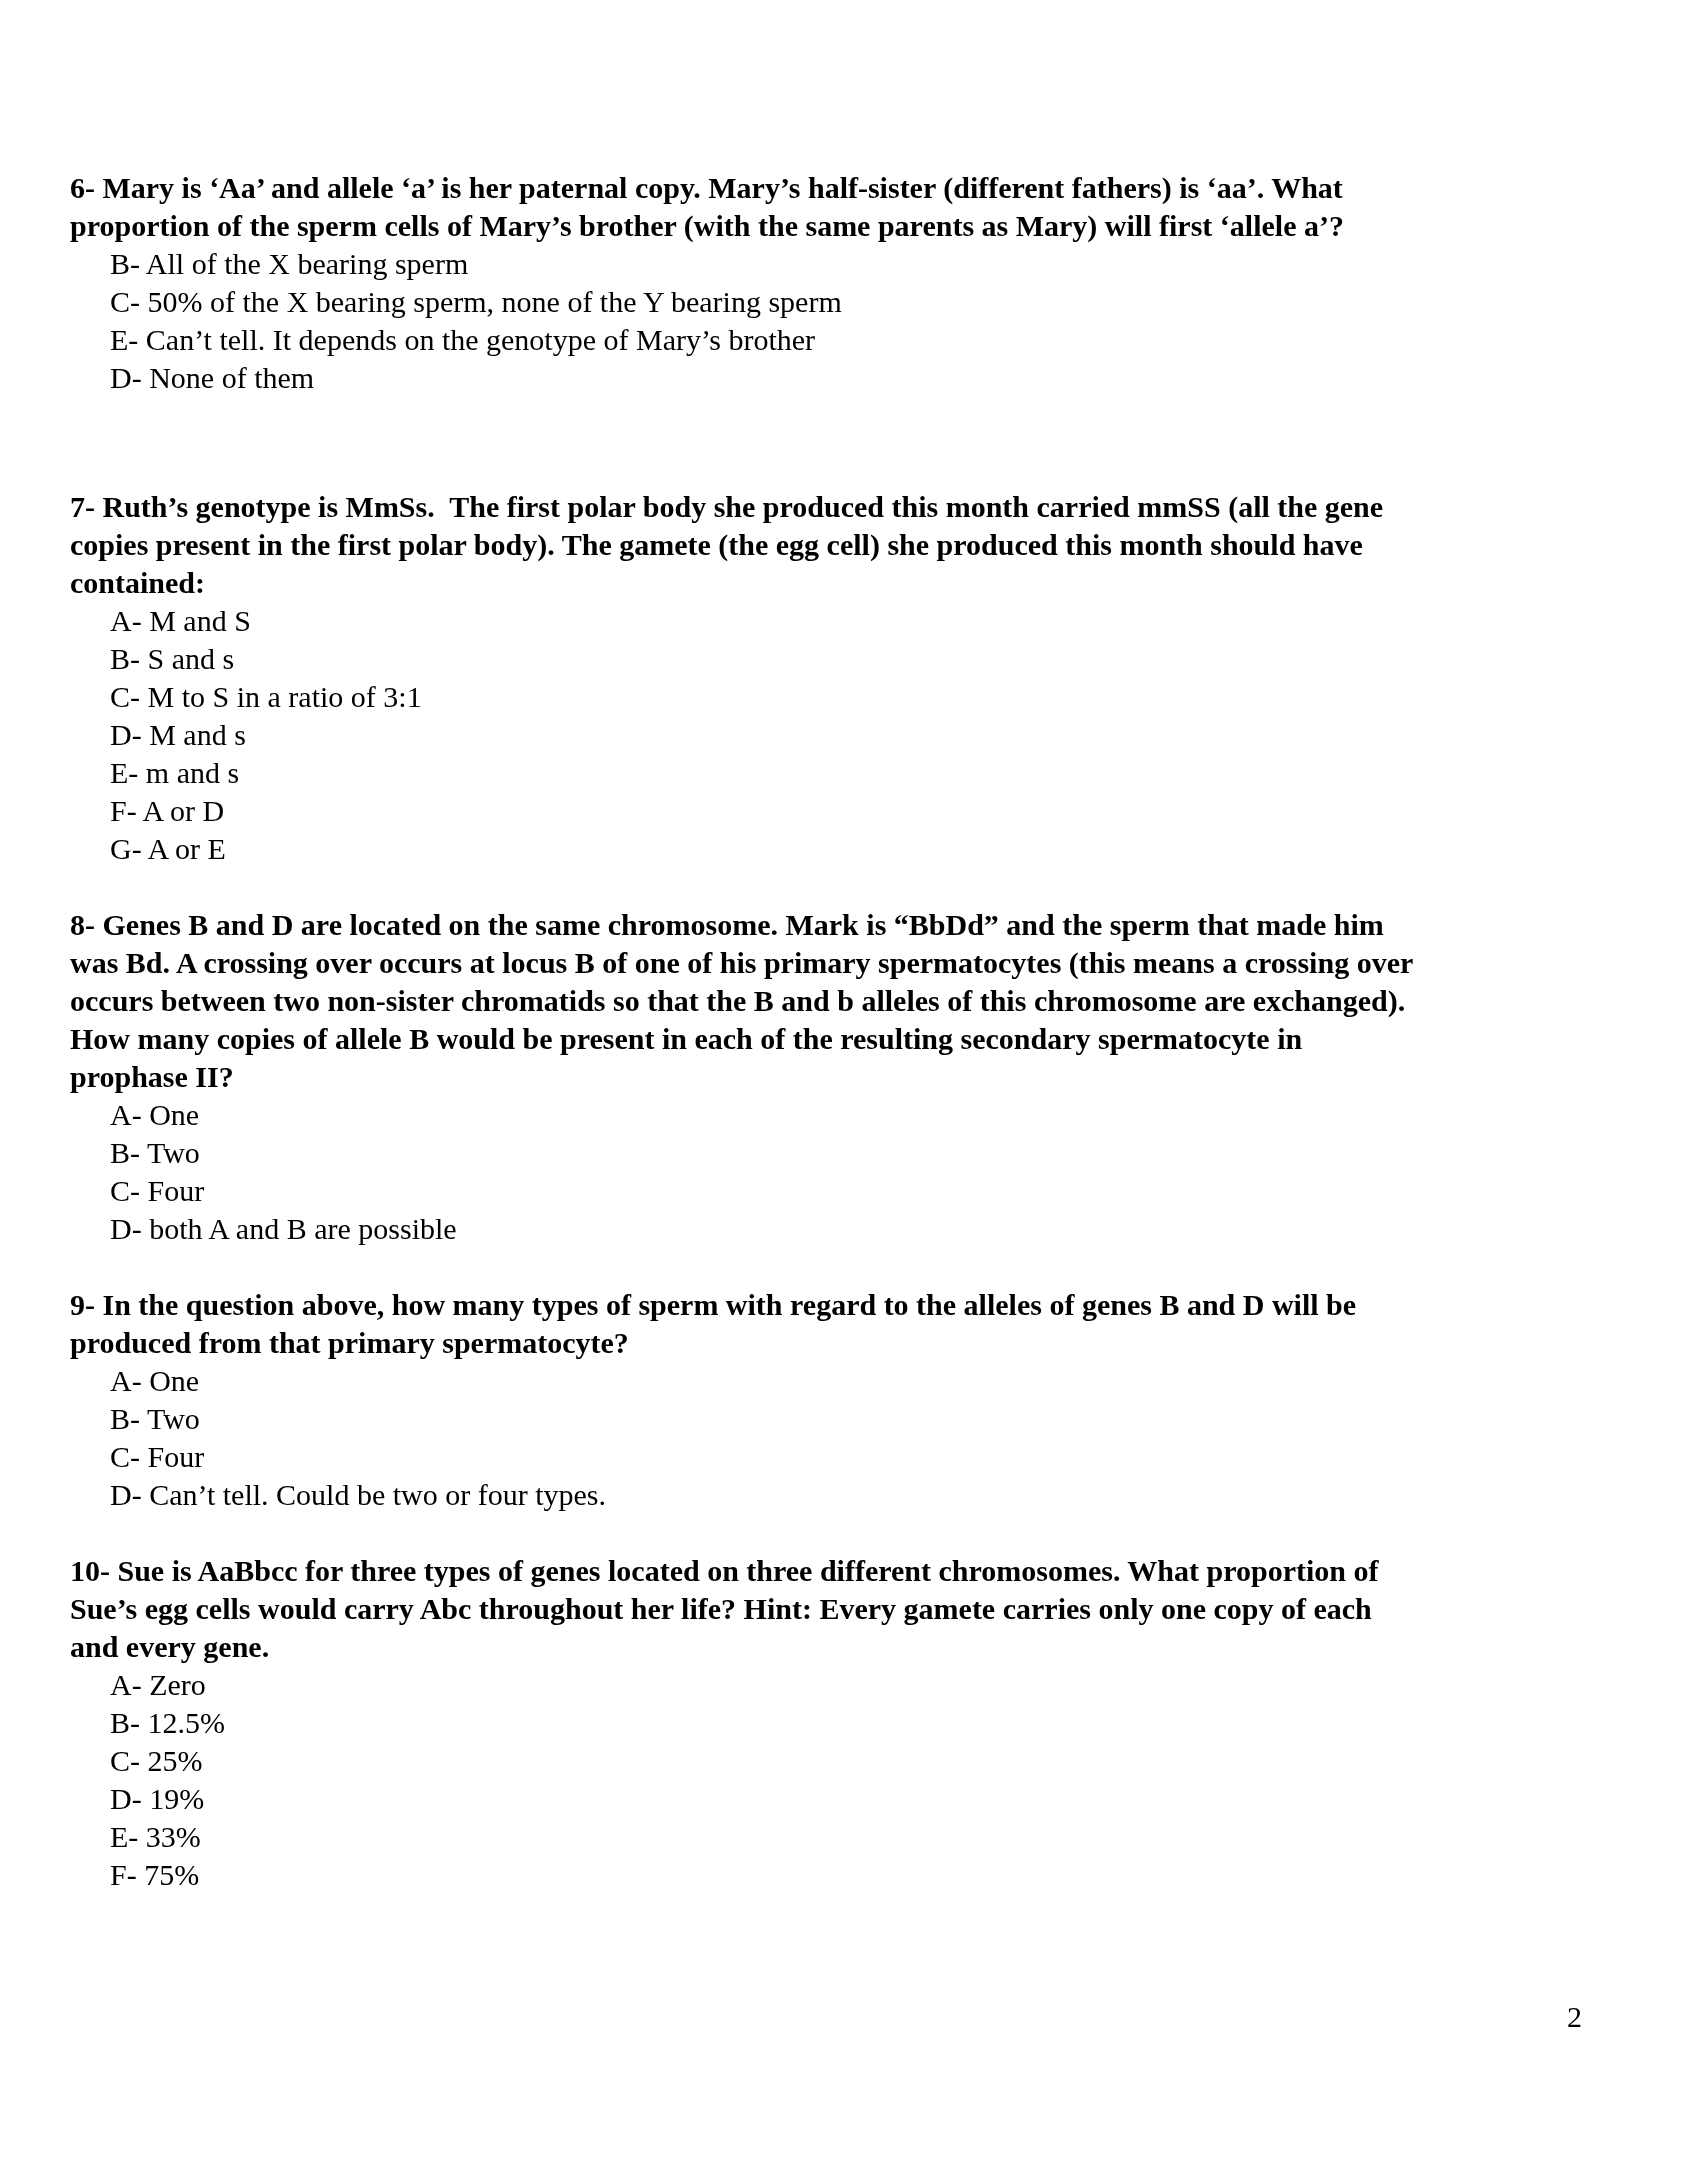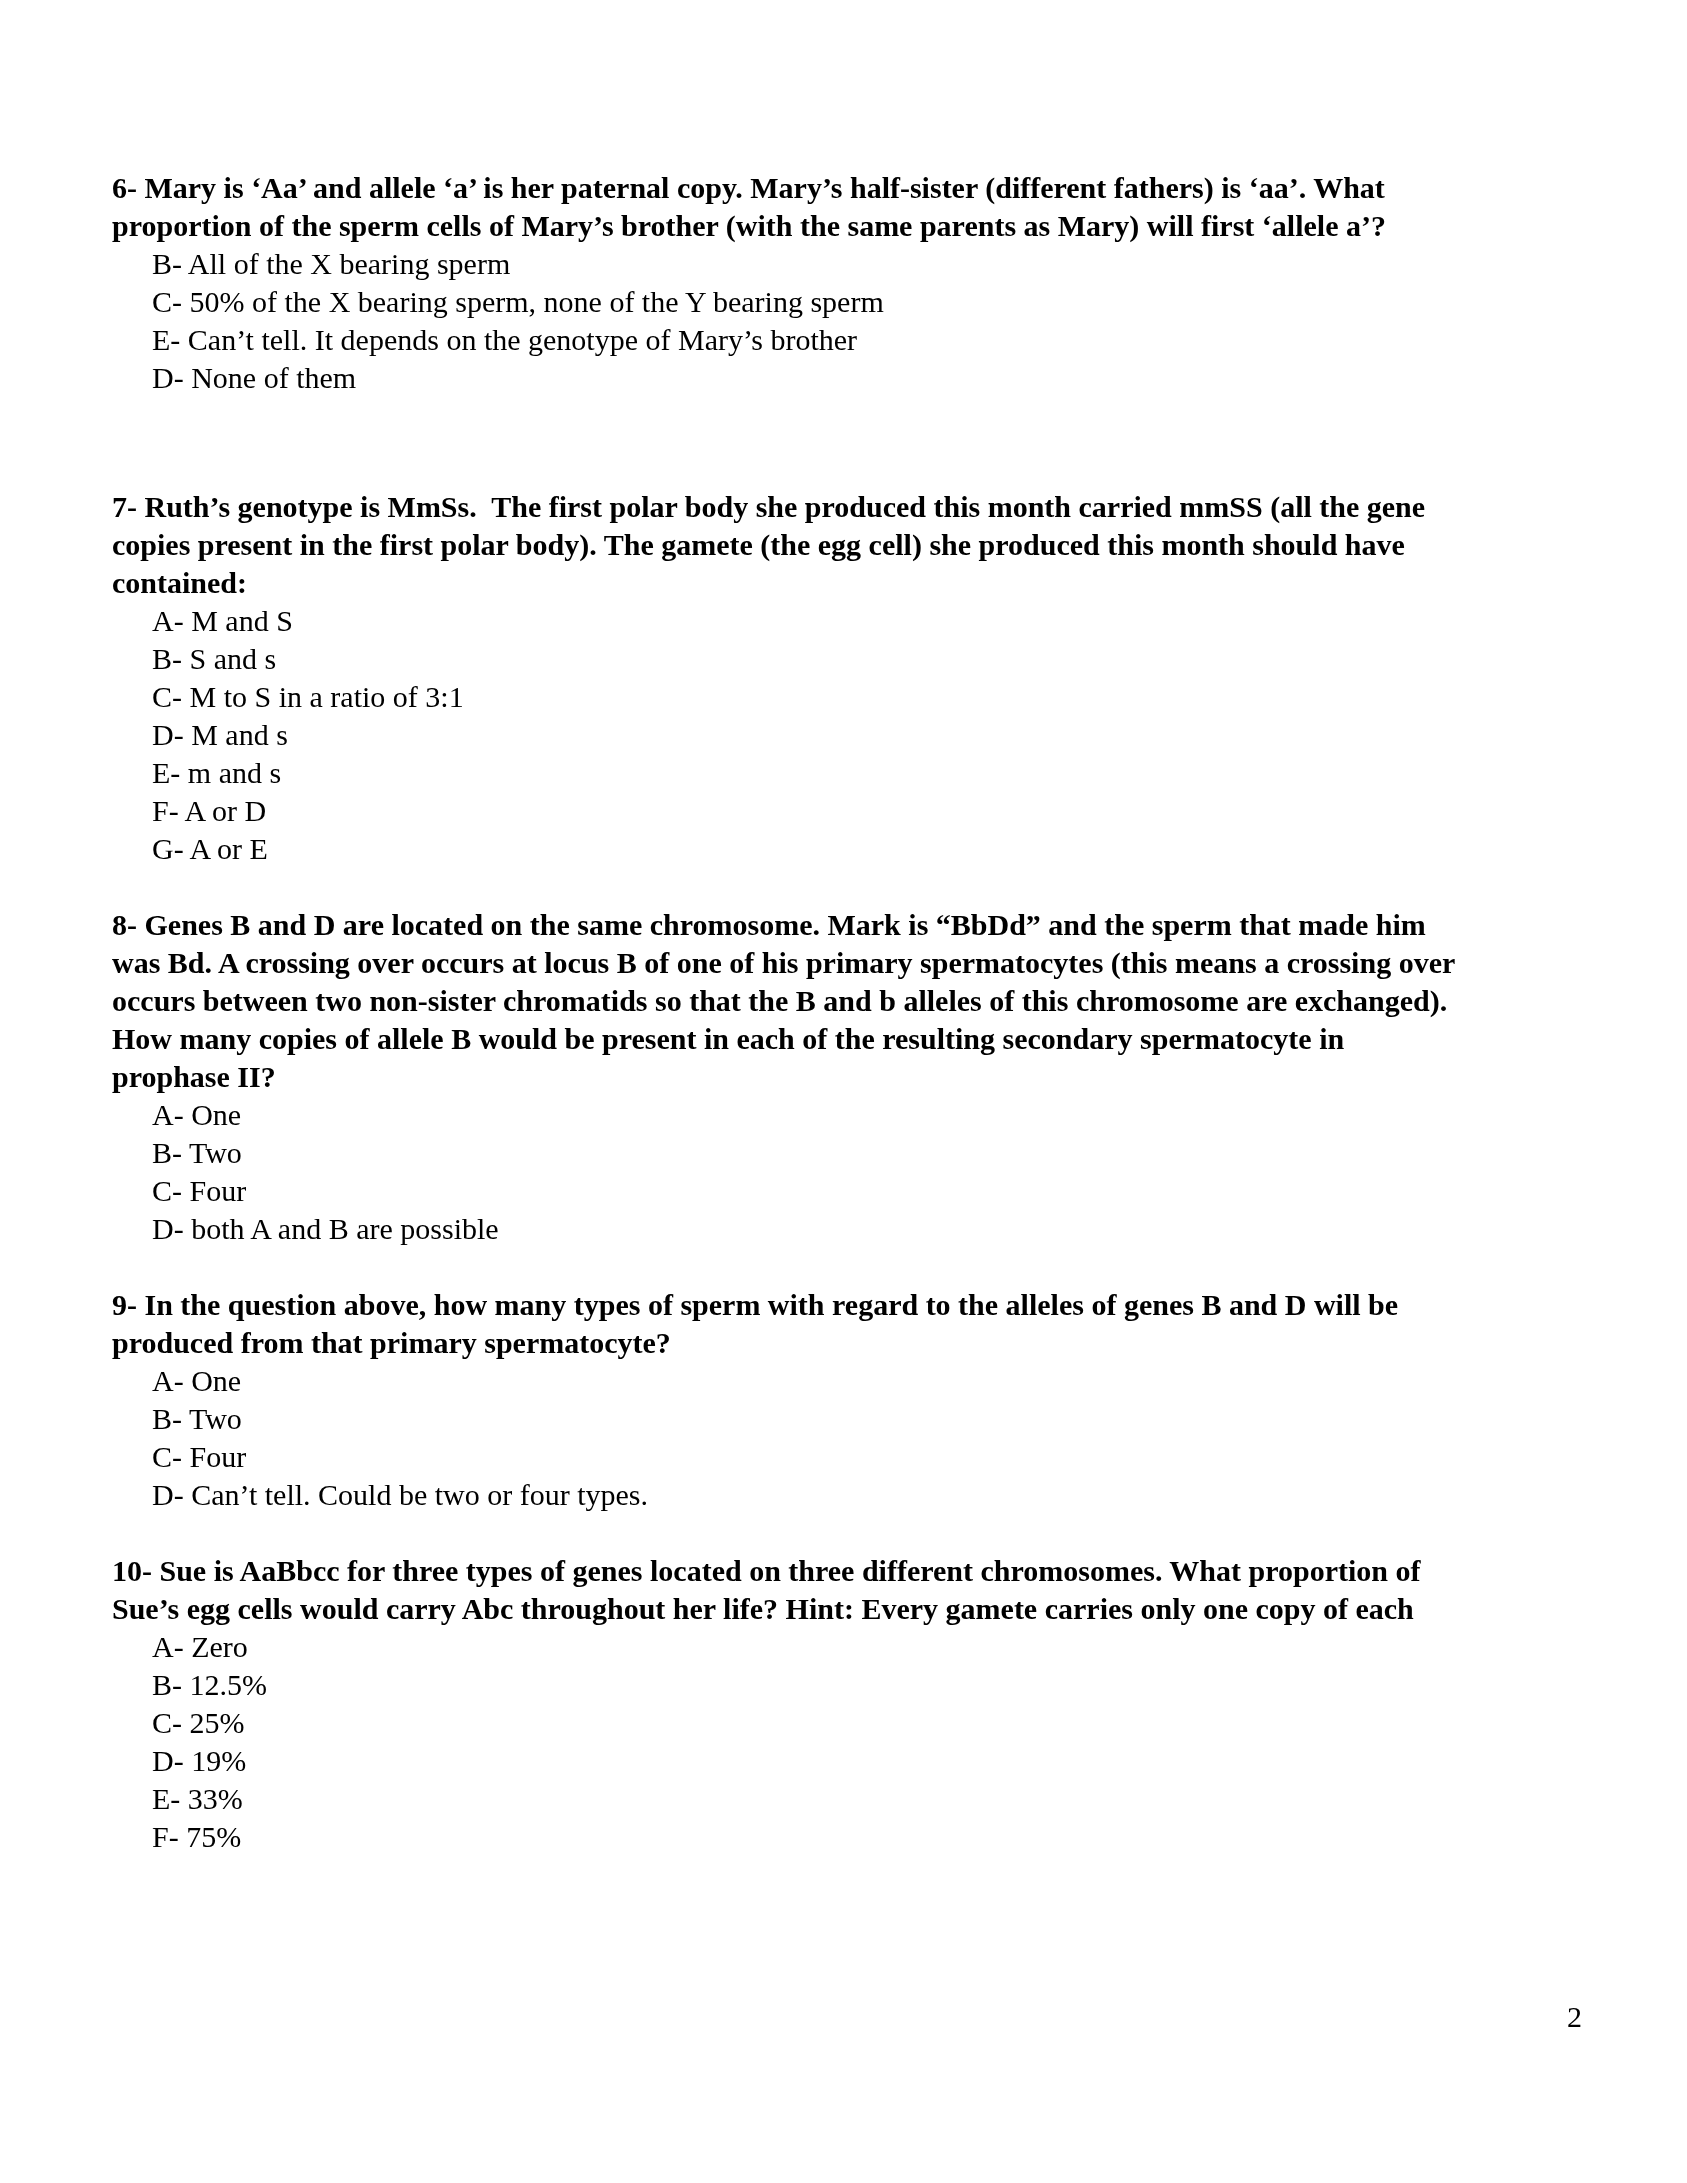--- a/index.html
+++ b/index.html
@@ -16,21 +16,21 @@
   }
   .page {
     position: relative;
     width: 1687px;
     height: 2183px;
     background: #ffffff;
     overflow: hidden;
   }
   .content {
     padding-top: 169px;
-    padding-left: 112px;
+    padding-left: 70px;
   }
   .question { margin-top: 38px; }
   .question.first { margin-top: 0; }
   .question.after-big-gap { margin-top: 91px; }
   .stem-line {
     font-size: 30px;
     line-height: 38px;
     font-weight: bold;
     white-space: pre;
   }
@@ -94,20 +94,21 @@
       <div class="stem-line">produced from that primary spermatocyte?</div>
       <div class="option-line">A- One</div>
       <div class="option-line">B- Two</div>
       <div class="option-line">C- Four</div>
       <div class="option-line">D- Can’t tell. Could be two or four types.</div>
     </section>
 
     <section class="question">
       <div class="stem-line">10- Sue is AaBbcc for three types of genes located on three different chromosomes. What proportion of</div>
       <div class="stem-line">Sue’s egg cells would carry Abc throughout her life? Hint: Every gamete carries only one copy of each</div>
+      <div class="stem-line">and every gene.</div>
       <div class="option-line">A- Zero</div>
       <div class="option-line">B- 12.5%</div>
       <div class="option-line">C- 25%</div>
       <div class="option-line">D- 19%</div>
       <div class="option-line">E- 33%</div>
       <div class="option-line">F- 75%</div>
     </section>
 
   </div>
 

